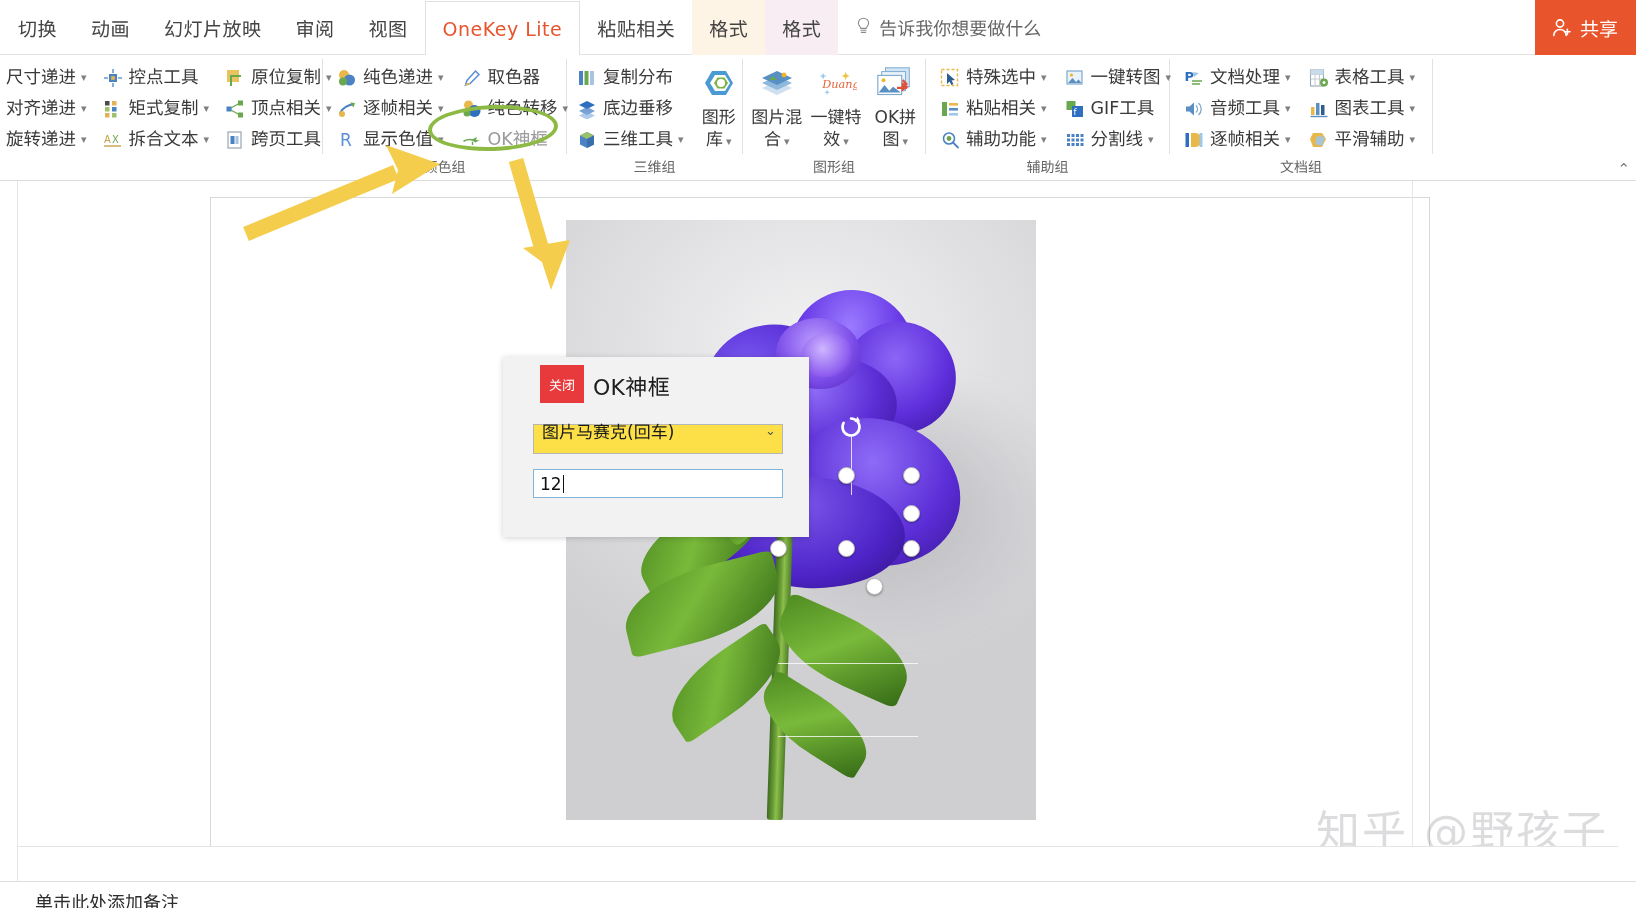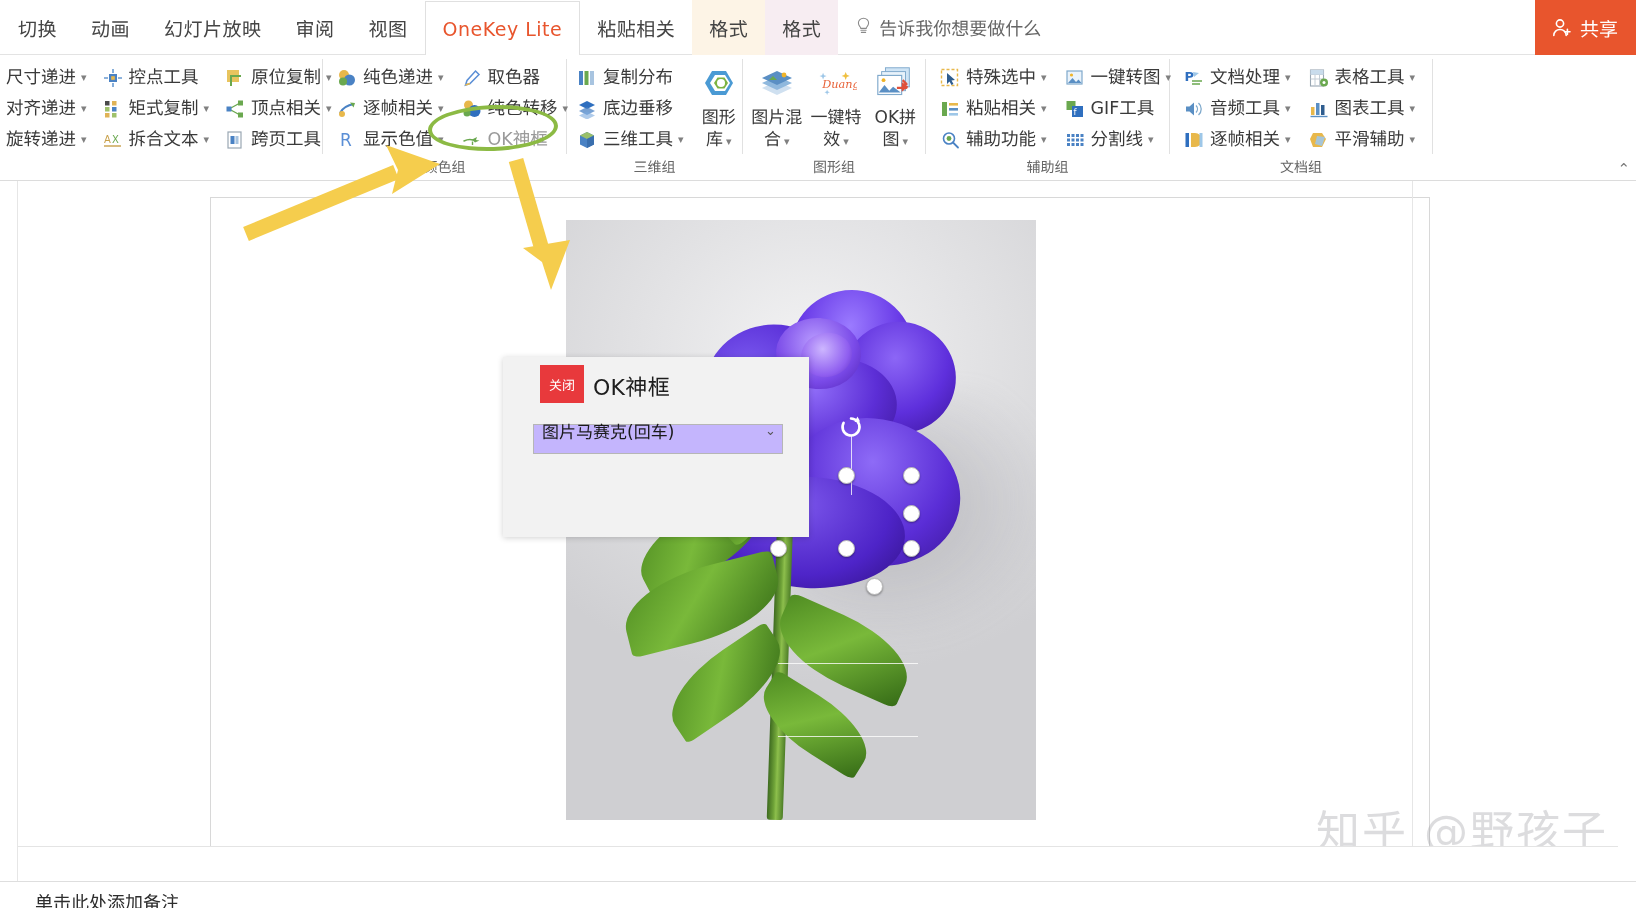--- a/index.html
+++ b/index.html
@@ -154,21 +154,21 @@
     position: absolute; left: 30px; top: 8px; width: 44px; height: 38px;
     background: #e8393c; color: #fff; font-size: 13px;
     display: flex; align-items: center; justify-content: center; cursor: pointer; margin-left: 7px;
   }
   .dlg-title {
     position: absolute; left: 90px; top: 12px; font-size: 22px; color: #1d1d1d;
     letter-spacing: .3px;
   }
   .dlg-select {
     position: absolute; left: 30px; top: 67px; width: 250px; height: 30px;
-    background: #c4b5fd; border: 1px solid #b6b6b6;
+    background: #fde047; border: 1px solid #b6b6b6;
     display: flex; align-items: center; padding: 0 6px 18px 8px;
     font-size: 17px; color: #1a1a1a; cursor: pointer;
   }
   .dlg-select .sv { flex: 1; white-space: nowrap; }
   .dlg-select .sarrow { color:#555; font-size: 13px; }
   .dlg-input {
     position: absolute; left: 30px; top: 112px; width: 250px; height: 29px;
     background: #ffffff; border: 1px solid #7fb5d8;
     display: flex; align-items: center; padding-left: 6px;
     font-size: 17px; color: #111;
@@ -760,20 +760,24 @@
 
   <div class="okdialog">
     <div class="dlg-head">
       <div class="dlg-close">关闭</div>
       <div class="dlg-title">OK神框</div>
     </div>
     <div class="dlg-select">
       <span class="sv">图片马赛克(回车)</span>
       <span class="sarrow">⌄</span>
     </div>
+    <div class="dlg-input">
+      <span>12</span>
+        <span class="caretbar"></span>
+    </div>
   </div>
 
   <div class="greenring"></div>
 
   <svg class="arrows" viewBox="0 0 1636 918">
 
     <g>
       <path d="M246 234 L396 172" stroke="#f5cd4d" stroke-width="15" stroke-linecap="butt" fill="none"></path>
       <path d="M386 145 L440 164 L392 194 L398 170 Z" fill="#f5cd4d"></path>
     </g>

